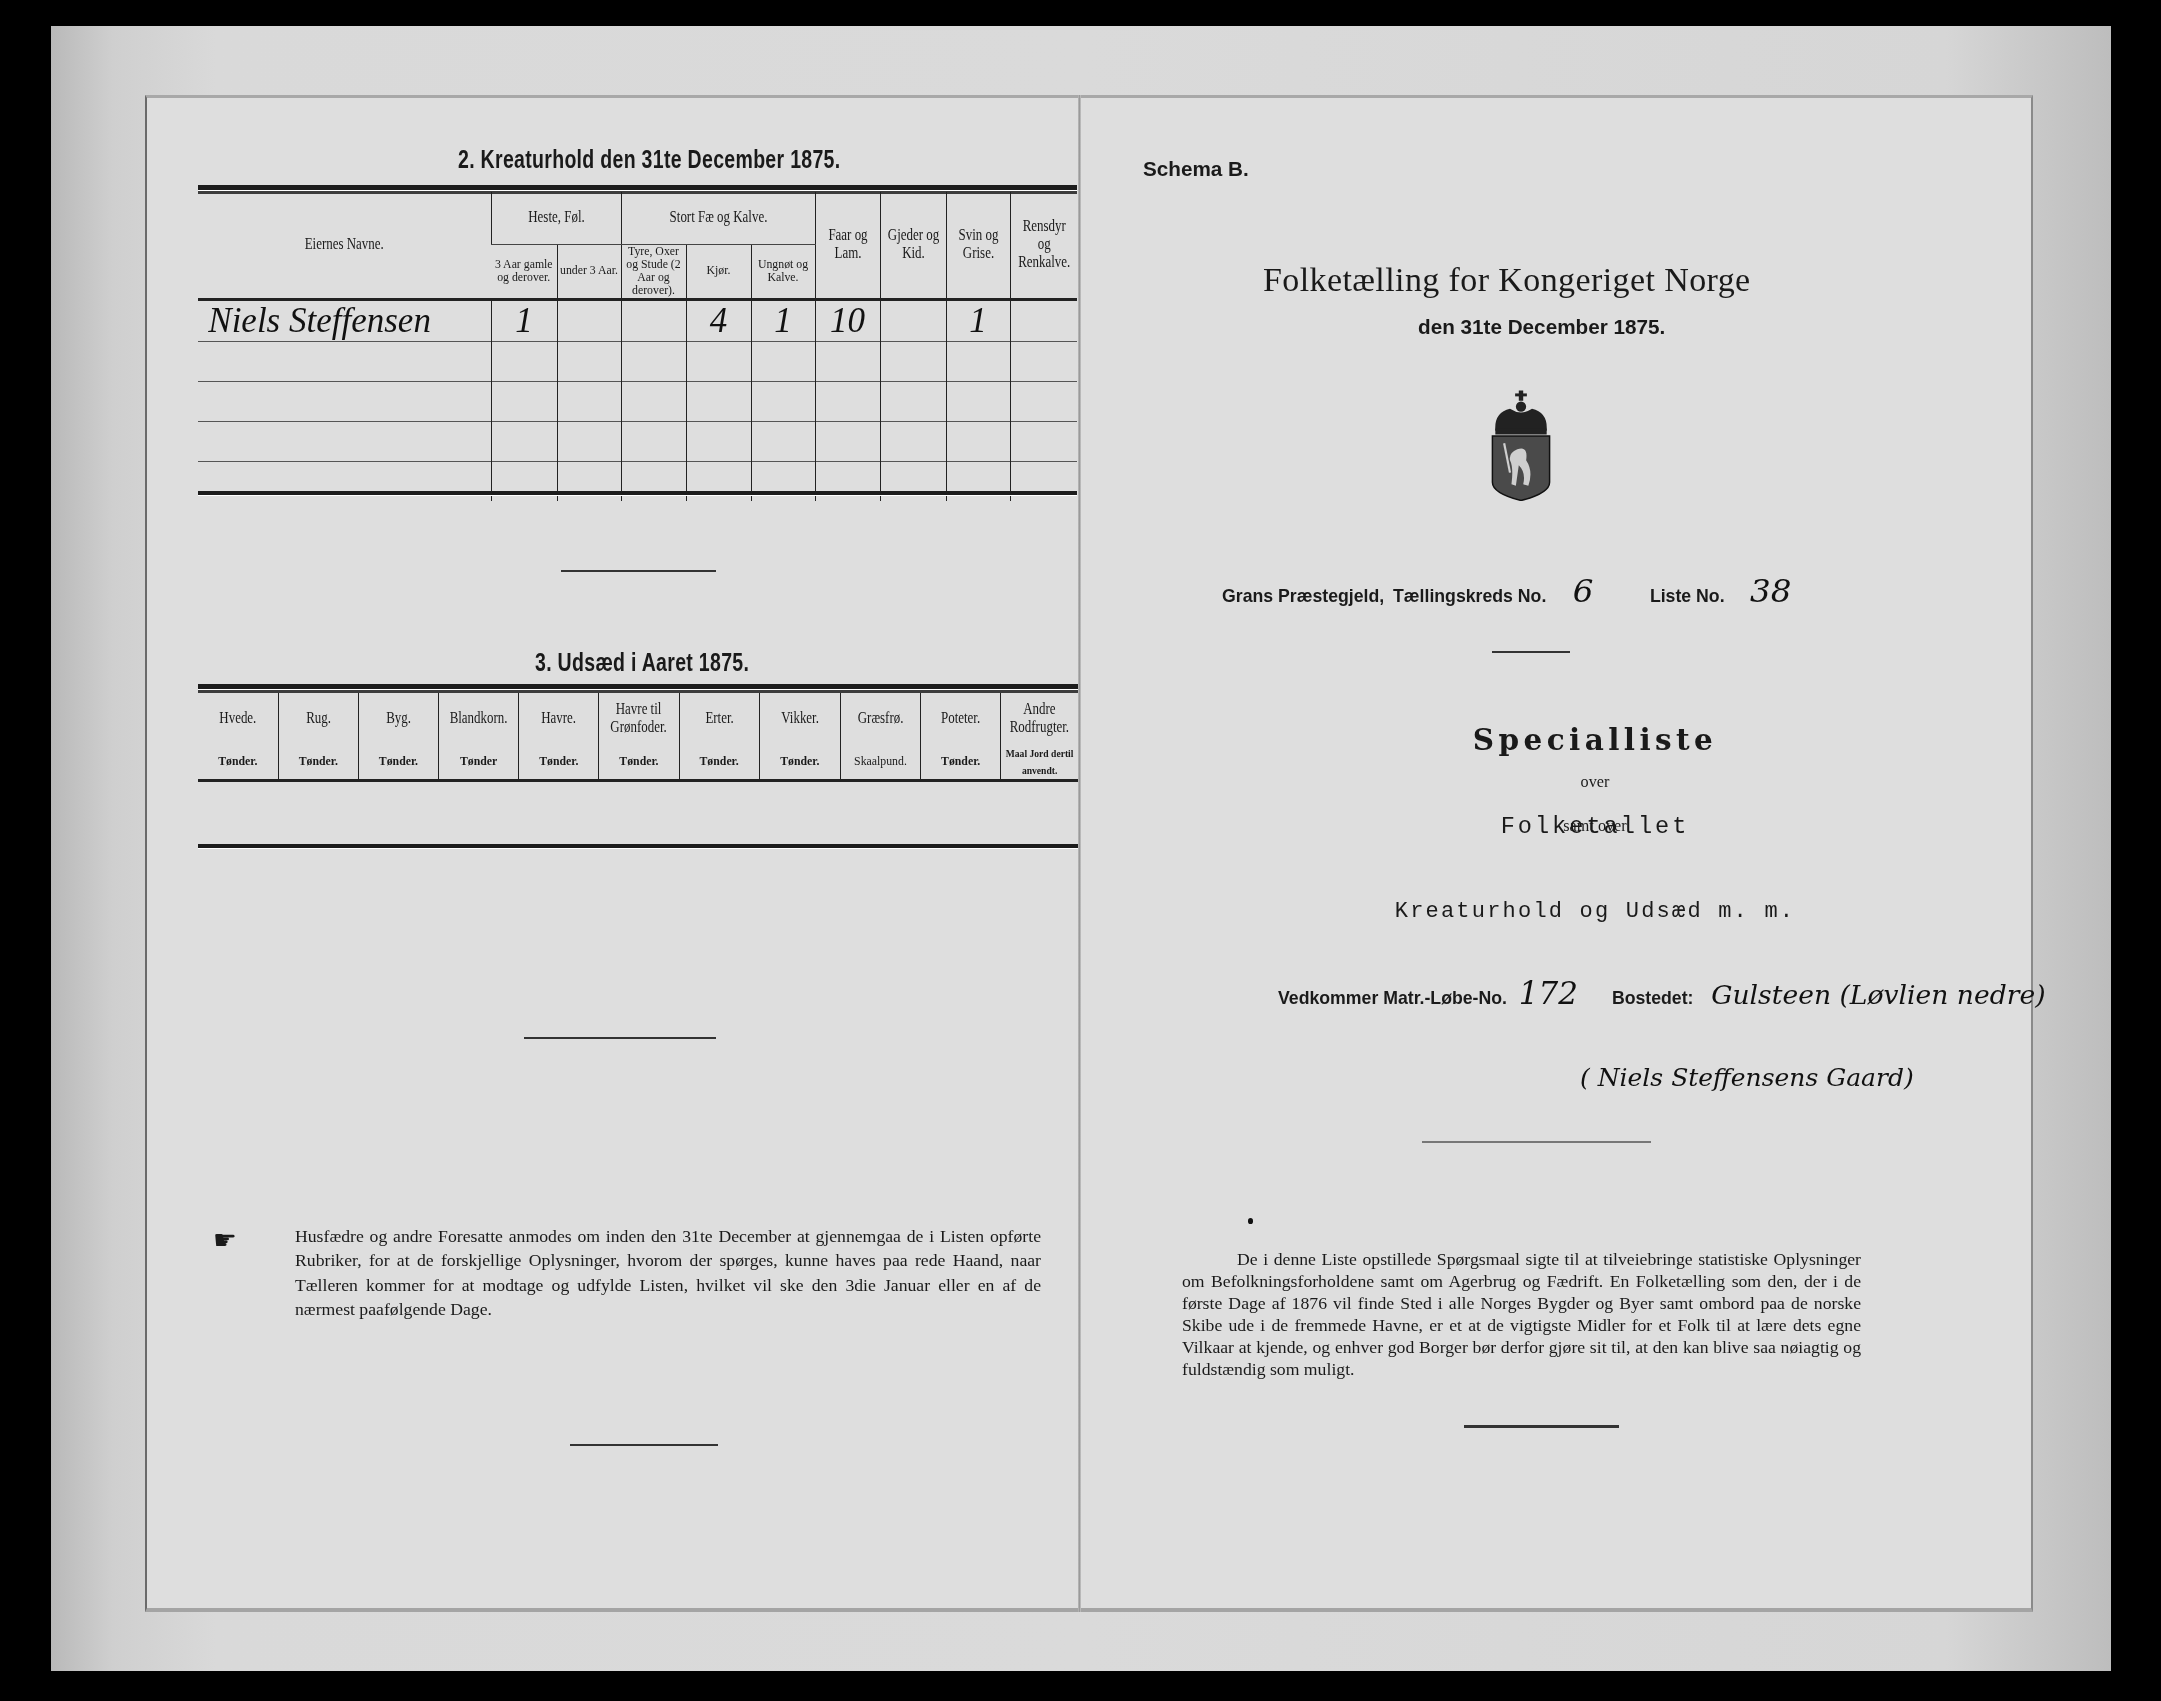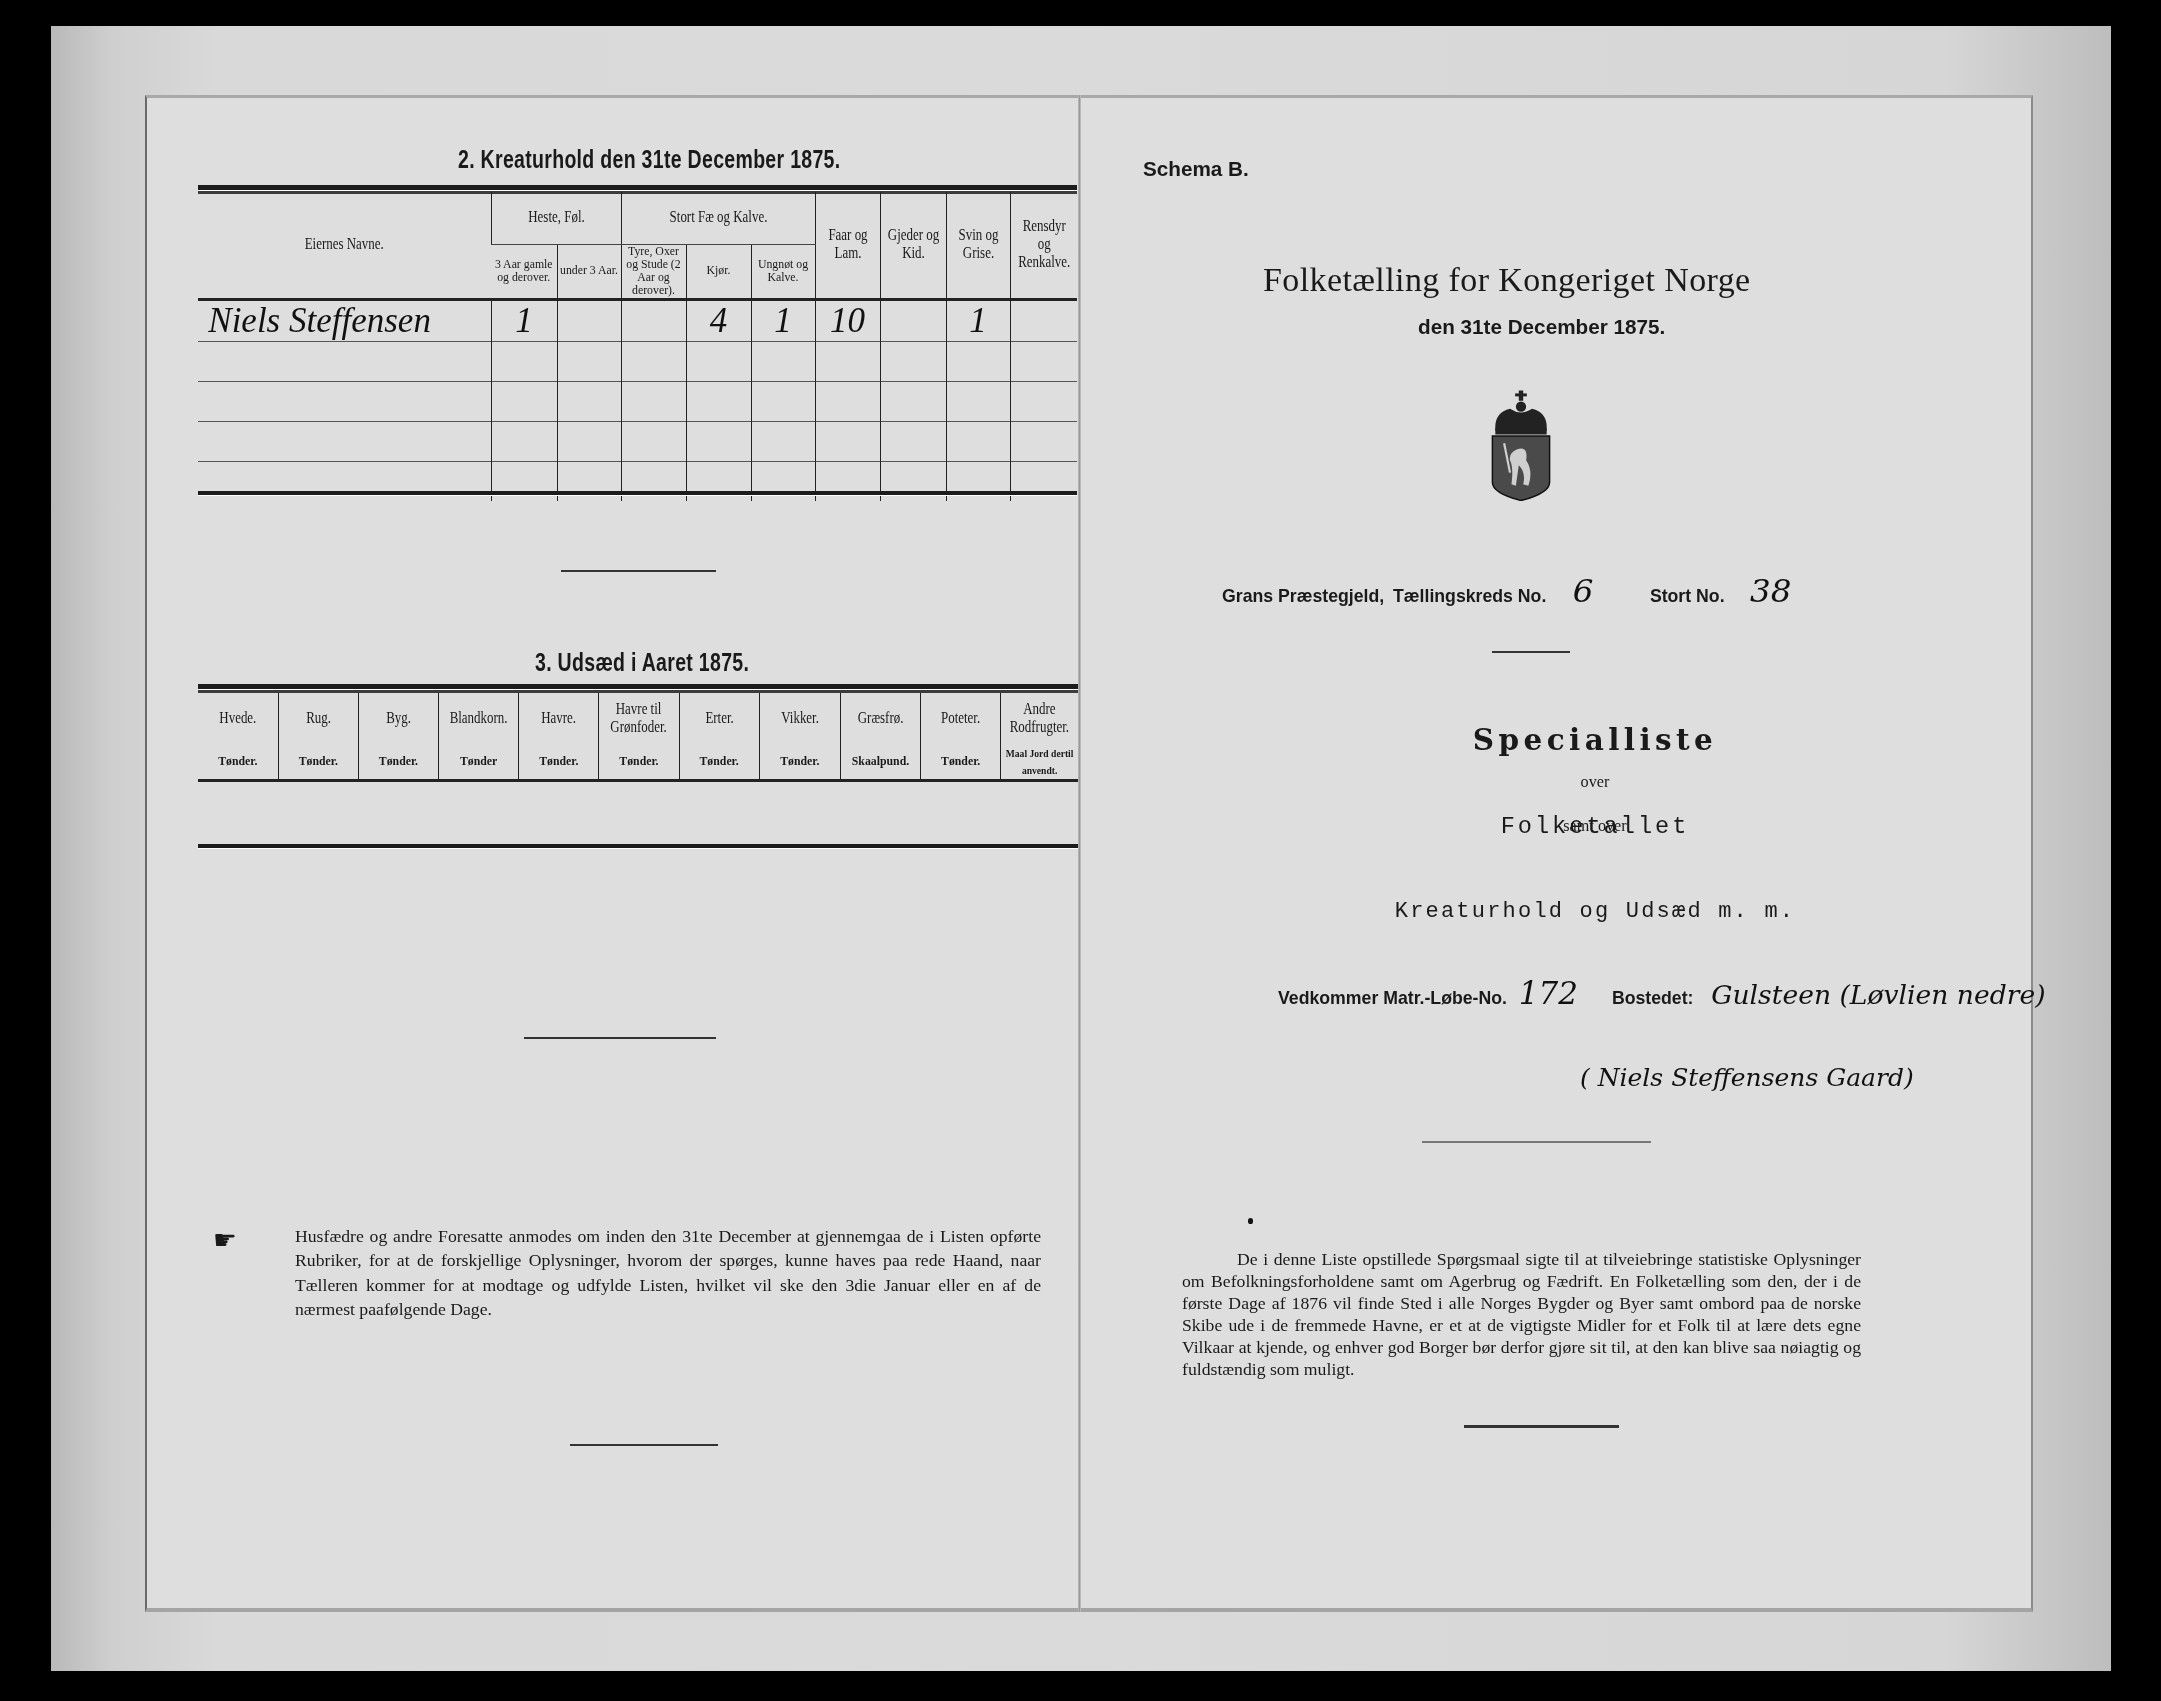--- a/index.html
+++ b/index.html
@@ -242,21 +242,21 @@
     <th>
           <div class="hdr-s" style="font-weight:bold">Tønder.</div>
         </th>
     <th>
           <div class="hdr-s" style="font-weight:bold">Tønder.</div>
         </th>
     <th>
           <div class="hdr-s" style="font-weight:bold">Tønder.</div>
         </th>
     <th>
-          <div class="hdr-s" style="font-weight:bold">Skaalpund.</div>
+          <div class="hdr-s" style="font-weight:normal">Skaalpund.</div>
         </th>
     <th>
           <div class="hdr-s" style="font-weight:bold">Tønder.</div>
         </th>
     <th>
           <div class="hdr-s" style="font-weight:bold;font-size:9.6px;line-height:17px">Maal Jord dertil anvendt.</div>
         </th>
   </tr>
 </tbody>
   </table>
@@ -283,21 +283,21 @@
   </g>
   <path d="M6 62 H84 V125 Q84 140 45 150 Q6 140 6 125 Z" fill="#4a4a4a" stroke="#111" stroke-width="2"></path>
   <path d="M40 80 Q55 75 52 95 Q62 110 55 130 L48 128 Q52 112 42 102 L38 130 L32 128 Q35 105 30 95 Q28 85 40 80 Z" fill="#cfcfcf"></path>
   <line x1="22" y1="72" x2="30" y2="112" stroke="#cfcfcf" stroke-width="3"></line>
 </svg>
 
 <div class="abs line-grans">
   <span class="bold-cond">Grans Præstegjeld,</span>
   <span class="bold-cond" style="margin-left:4.4px">Tællingskreds No.</span>
   <span class="hand" style="font-size:32.5px;margin-left:22px">6</span>
-  <span class="bold-cond" style="margin-left:52px">Stort No.</span>
+  <span class="bold-cond" style="margin-left:52px">Liste No.</span>
   <span class="hand" style="font-size:32.5px;margin-left:21px">38</span>
 </div>
 
 <div class="sep" style="left:1492px;top:651px;width:78px;height:1.5px;"></div>
 
 <div class="abs center-r special">Specialliste</div>
 <div class="abs center-r over">over</div>
 <div class="abs center-r folk">Folketallet</div>
 <div class="abs center-r samt">samt over</div>
 <div class="abs center-r kreat">Kreaturhold og Udsæd m. m.</div>

